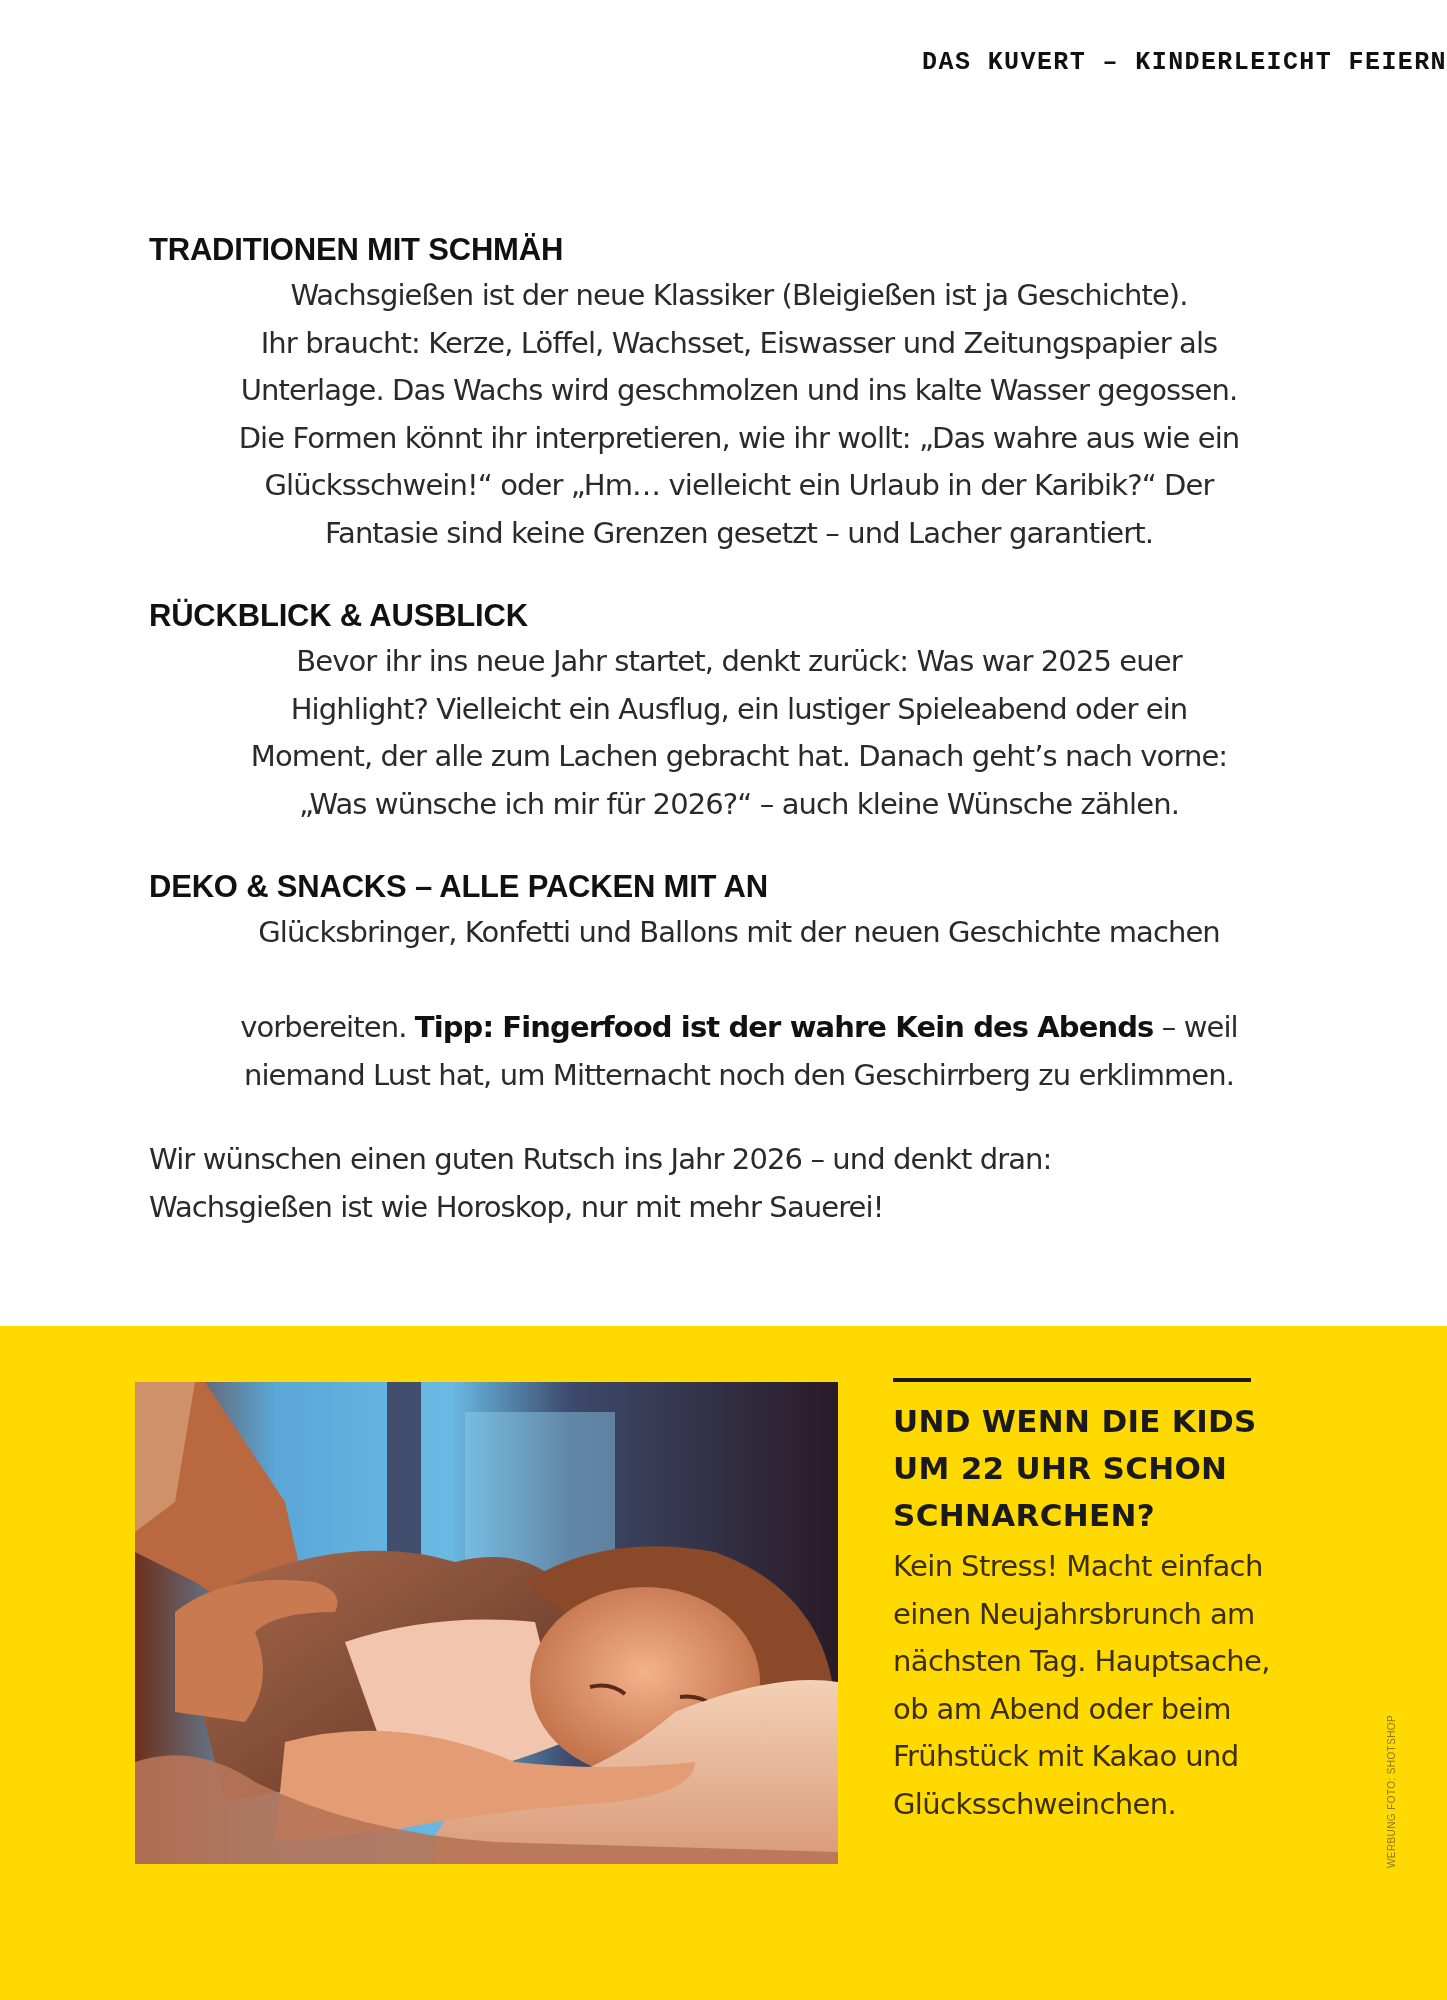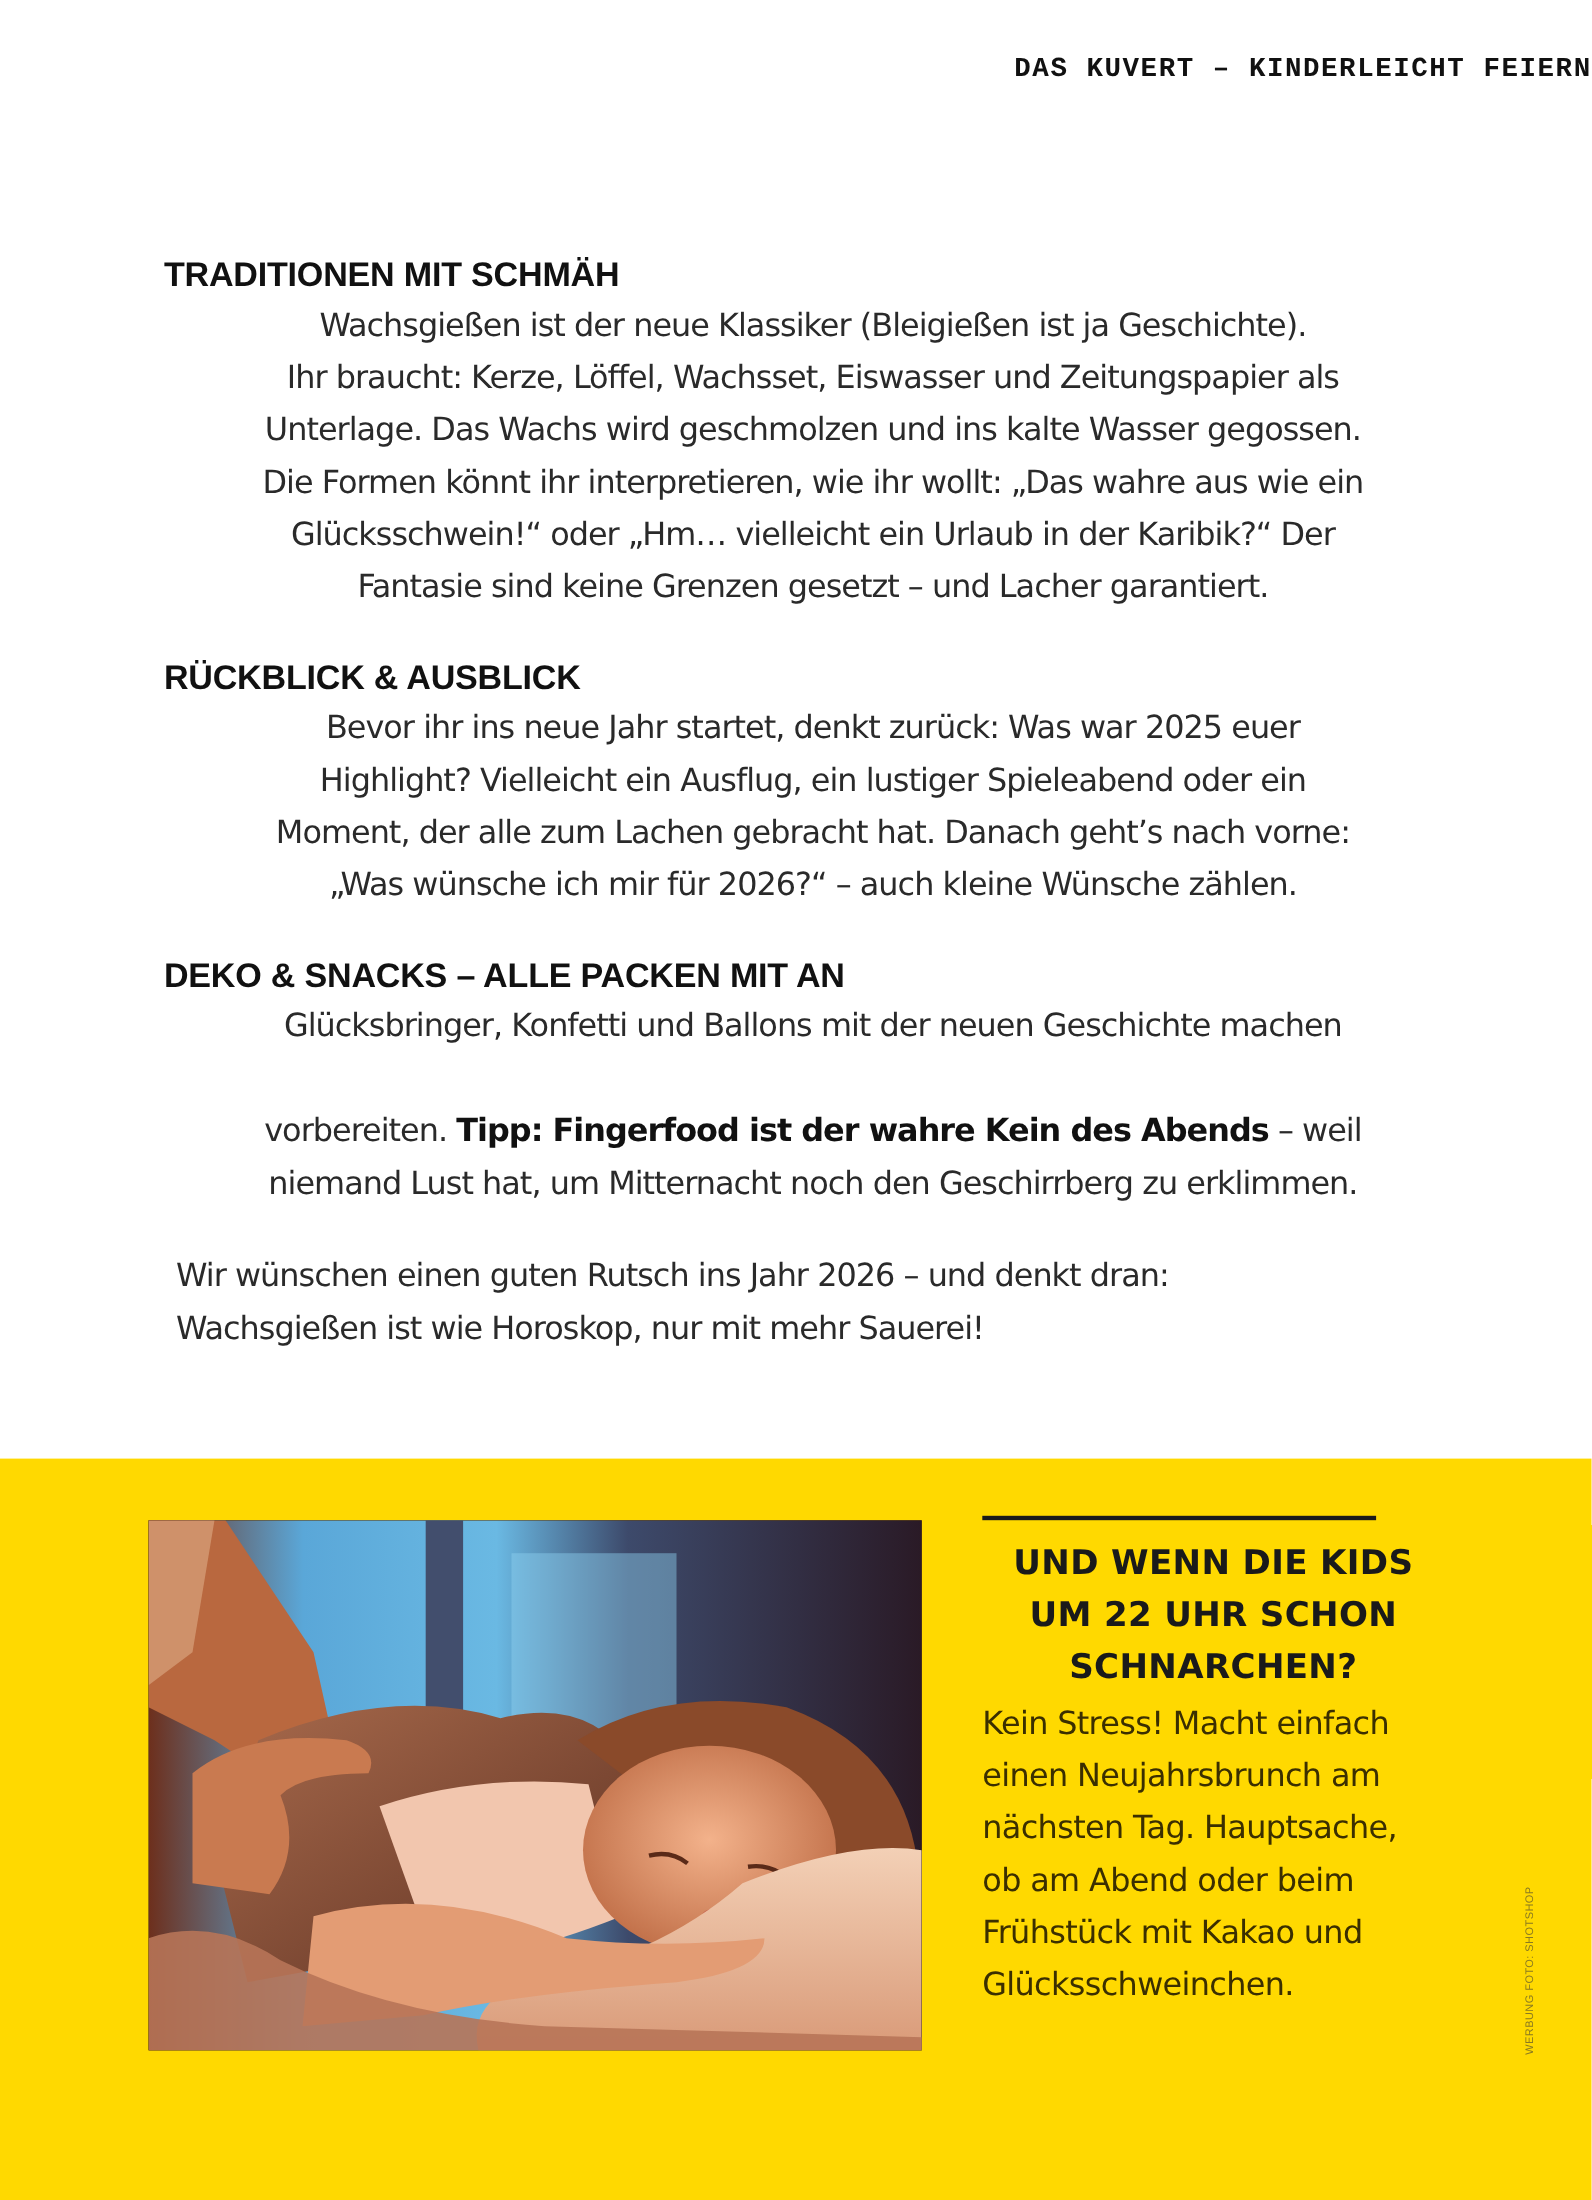--- a/index.html
+++ b/index.html
@@ -52,21 +52,21 @@
       letter-spacing: -0.9px;
       font-weight: normal;
       text-align: center;
       -webkit-font-smoothing: antialiased;
     }
     .section p .hl {
       font-weight: bold;
       color: #111111;
     }
     .closing p {
-      margin: 11px;
+      margin: 0;
       font-family: "DejaVu Sans", sans-serif;
       font-size: 29px;
       line-height: 47.5px;
       color: #2a2a2a;
       letter-spacing: -0.9px;
     }
 
     .yellow-band {
       position: absolute;
       left: 0;
@@ -100,21 +100,21 @@
     }
     .sidebar-box h3 {
       margin: 0 0 4px 0;
       font-family: "DejaVu Sans", sans-serif;
       font-weight: bold;
       font-size: 31px;
       line-height: 47px;
       color: #1a1a1a;
       letter-spacing: 0.3px;
     }
-    .sidebar-box h3 span { display: block; text-align: center; }
+    .sidebar-box h3 span { display: block; }
     .sidebar-box .body span {
       display: block;
       font-family: "DejaVu Sans", sans-serif;
       font-size: 29px;
       line-height: 47.5px;
       color: #3b2f00;
       letter-spacing: -0.6px;
     }
     .credit {
       position: absolute;

